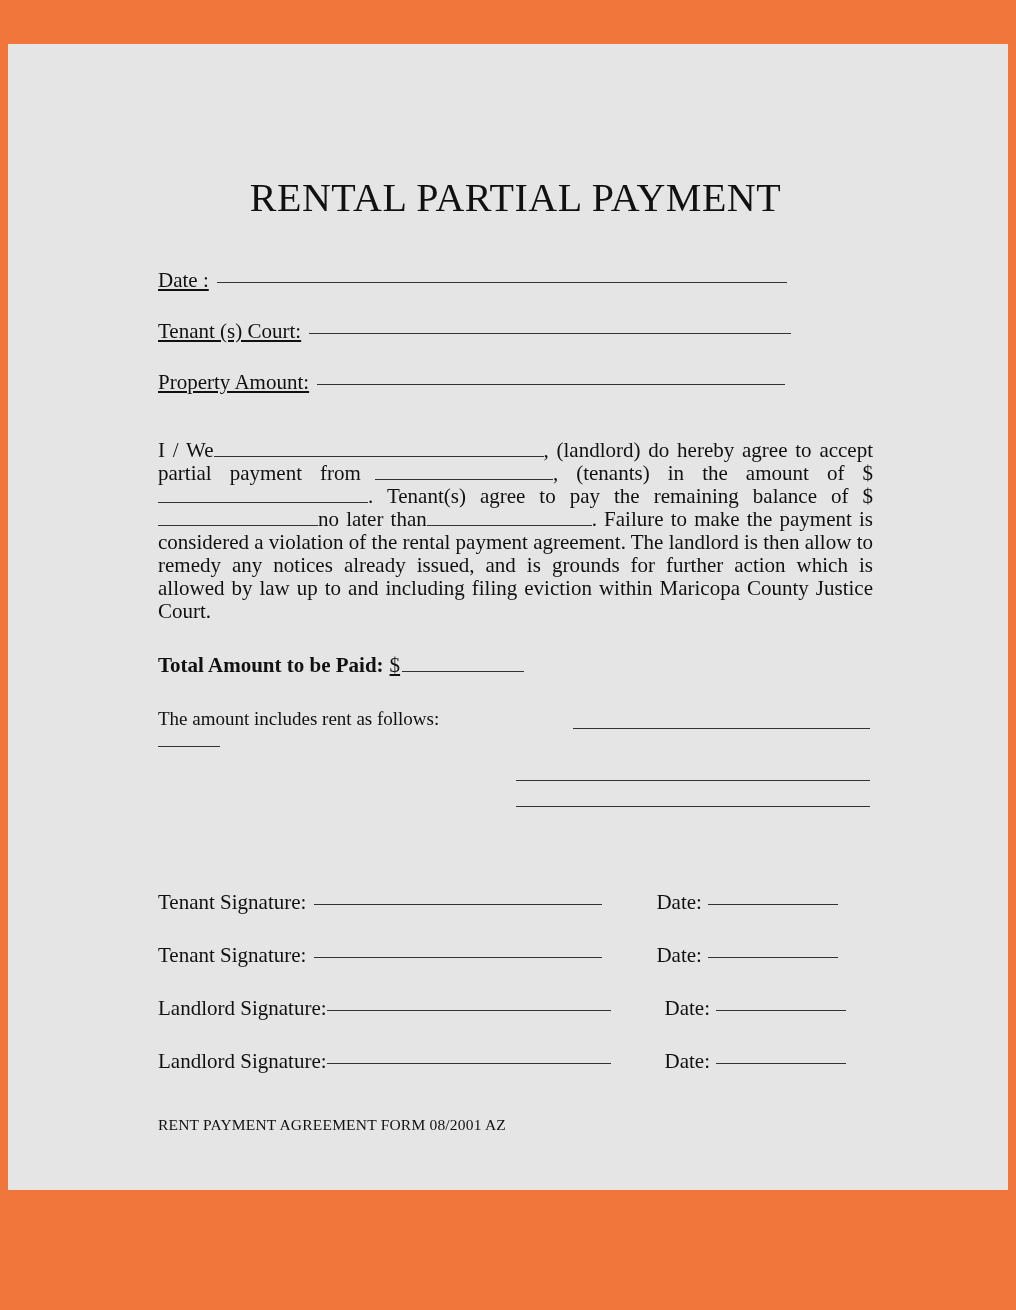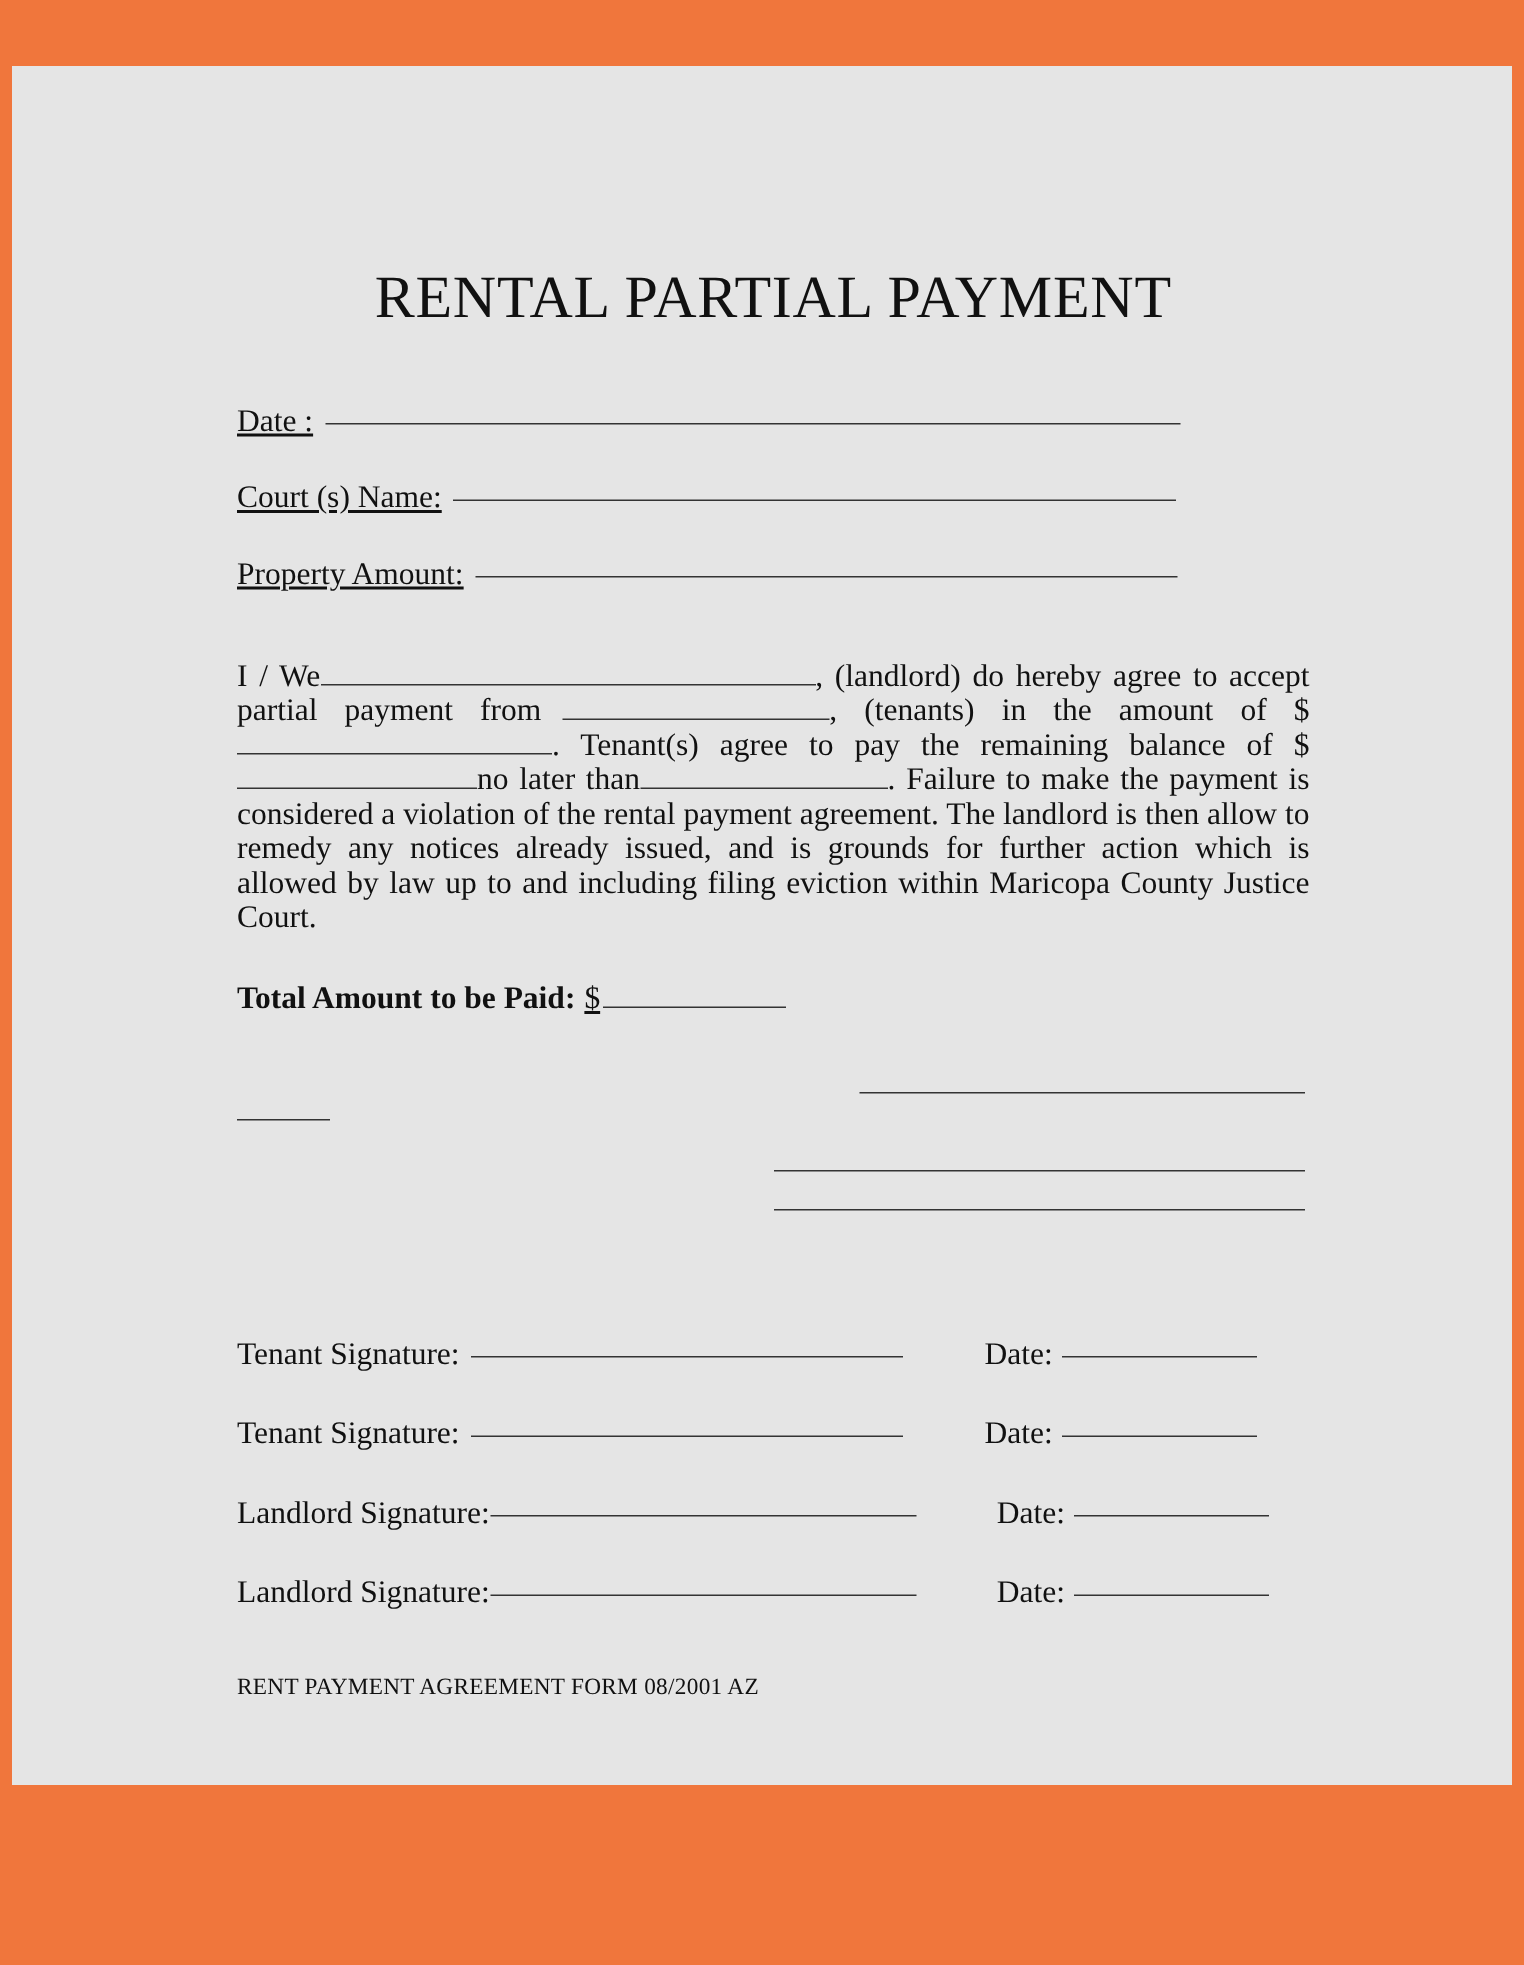--- a/index.html
+++ b/index.html
@@ -199,38 +199,39 @@
     <div class="title">
       <span>RENTAL PARTIAL PAYMENT</span>
     </div>
 
     <div class="fields">
       <div class="field-row">
         <span class="field-label">Date :</span>
         <span class="rule short-date"></span>
       </div>
       <div class="field-row">
-        <span class="field-label">Court (s) Name:</span>
+        <span class="field-label">Tenant (s) Court:</span>
         <span class="rule tenant-name"></span>
       </div>
       <div class="field-row">
         <span class="field-label">Property Amount:</span>
         <span class="rule prop-addr"></span>
       </div>
     </div>
 
     <div class="body-text">
       <span>I / We</span><span class="inl b1"></span><span>, (landlord) do hereby agree to accept partial payment from</span><span class="inl b2"></span><span>, (tenants) in the amount of  $</span><span class="inl b3"></span><span>.   Tenant(s) agree to pay the remaining balance of $</span><span class="inl b4"></span><span>no later than</span><span class="inl b5"></span><span>. Failure to make the payment is considered a violation of the rental payment agreement. The landlord is then allow to remedy any notices already issued, and is grounds for further action which is allowed by law up to and including filing eviction within Maricopa County Justice Court.</span>
     </div>
 
     <div class="total-line">
       <b>Total Amount to be Paid:</b><span class="total-dollar">$</span><span class="total-rule"></span>
     </div>
 
     <div class="includes">
+      <span class="includes-text">The amount includes rent as follows:</span>
       <span class="includes-rule-small"></span>
       <span class="includes-rule-1"></span>
       <span class="includes-rule-2"></span>
       <span class="includes-rule-3"></span>
     </div>
 
     <div class="signatures">
       <div class="sig-row">
         <span class="sig-label">Tenant Signature:</span>
         <span class="sig-rule"></span>

